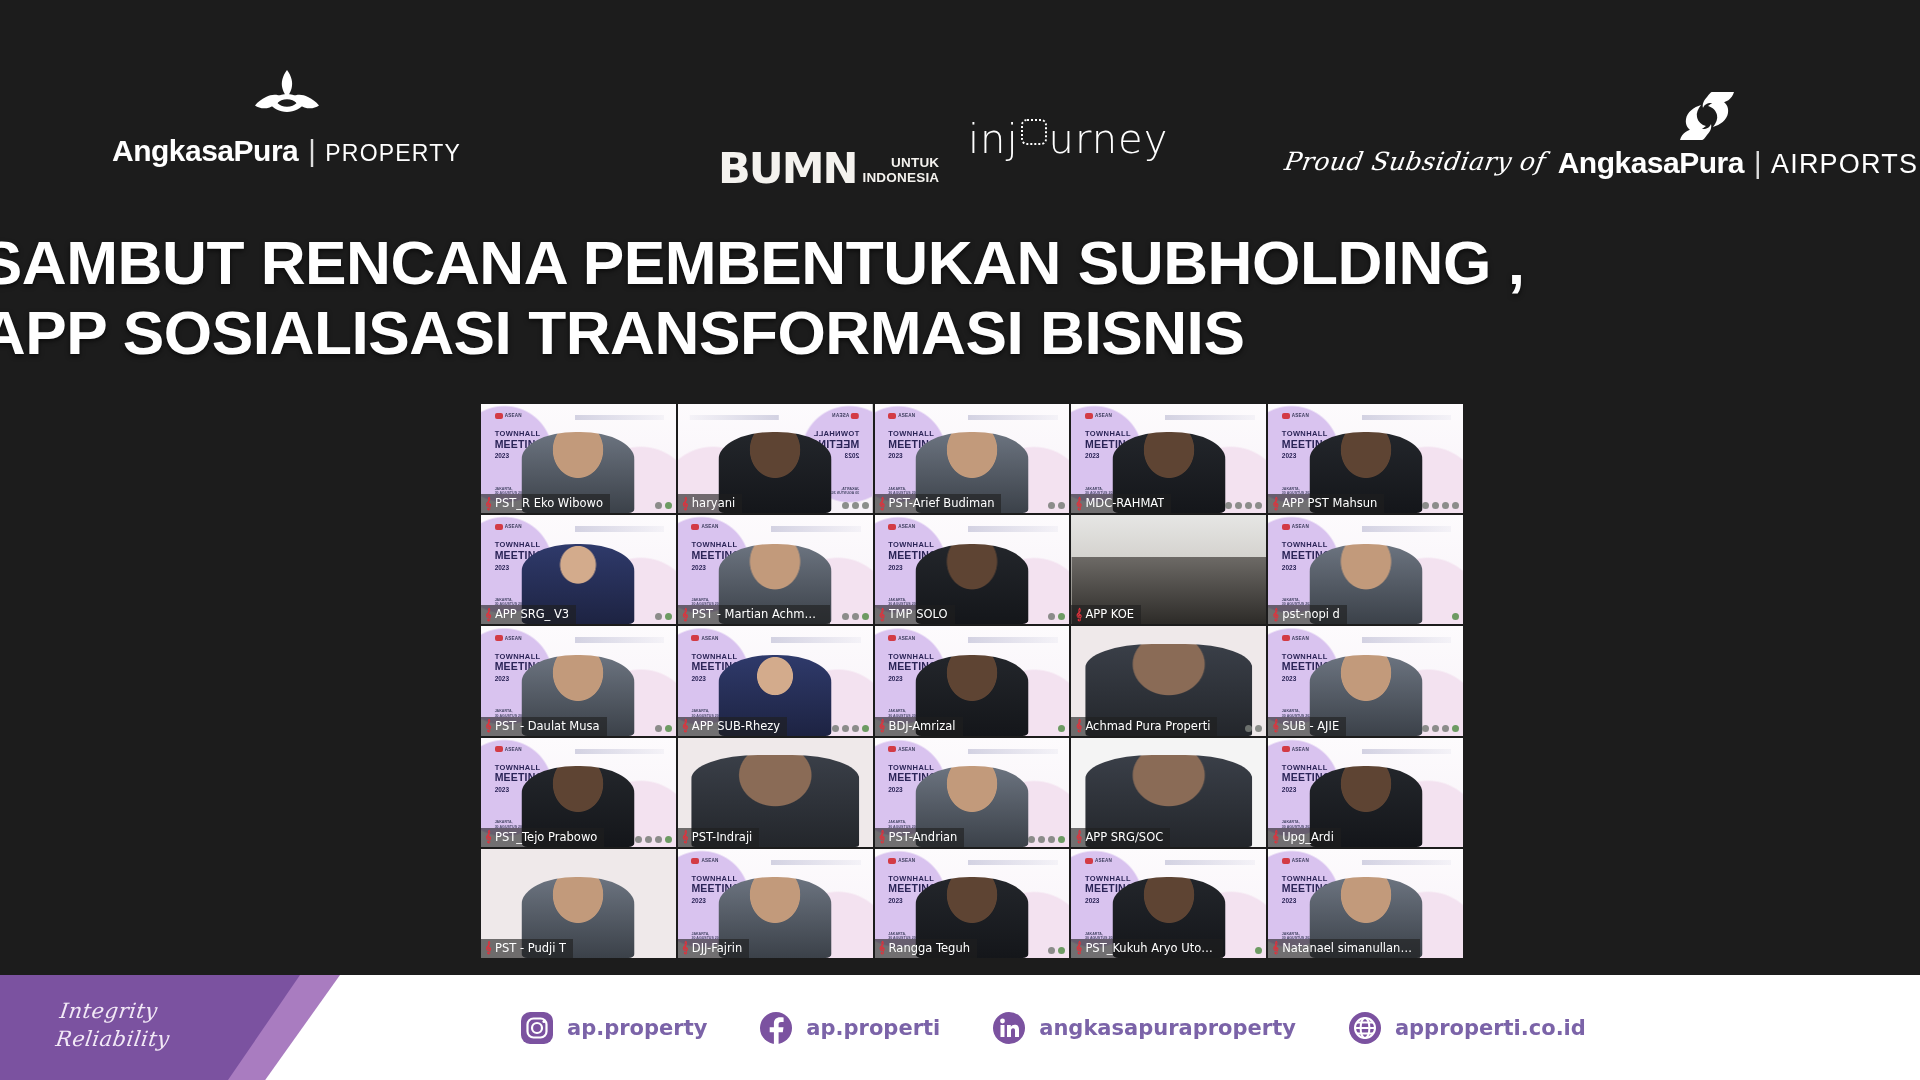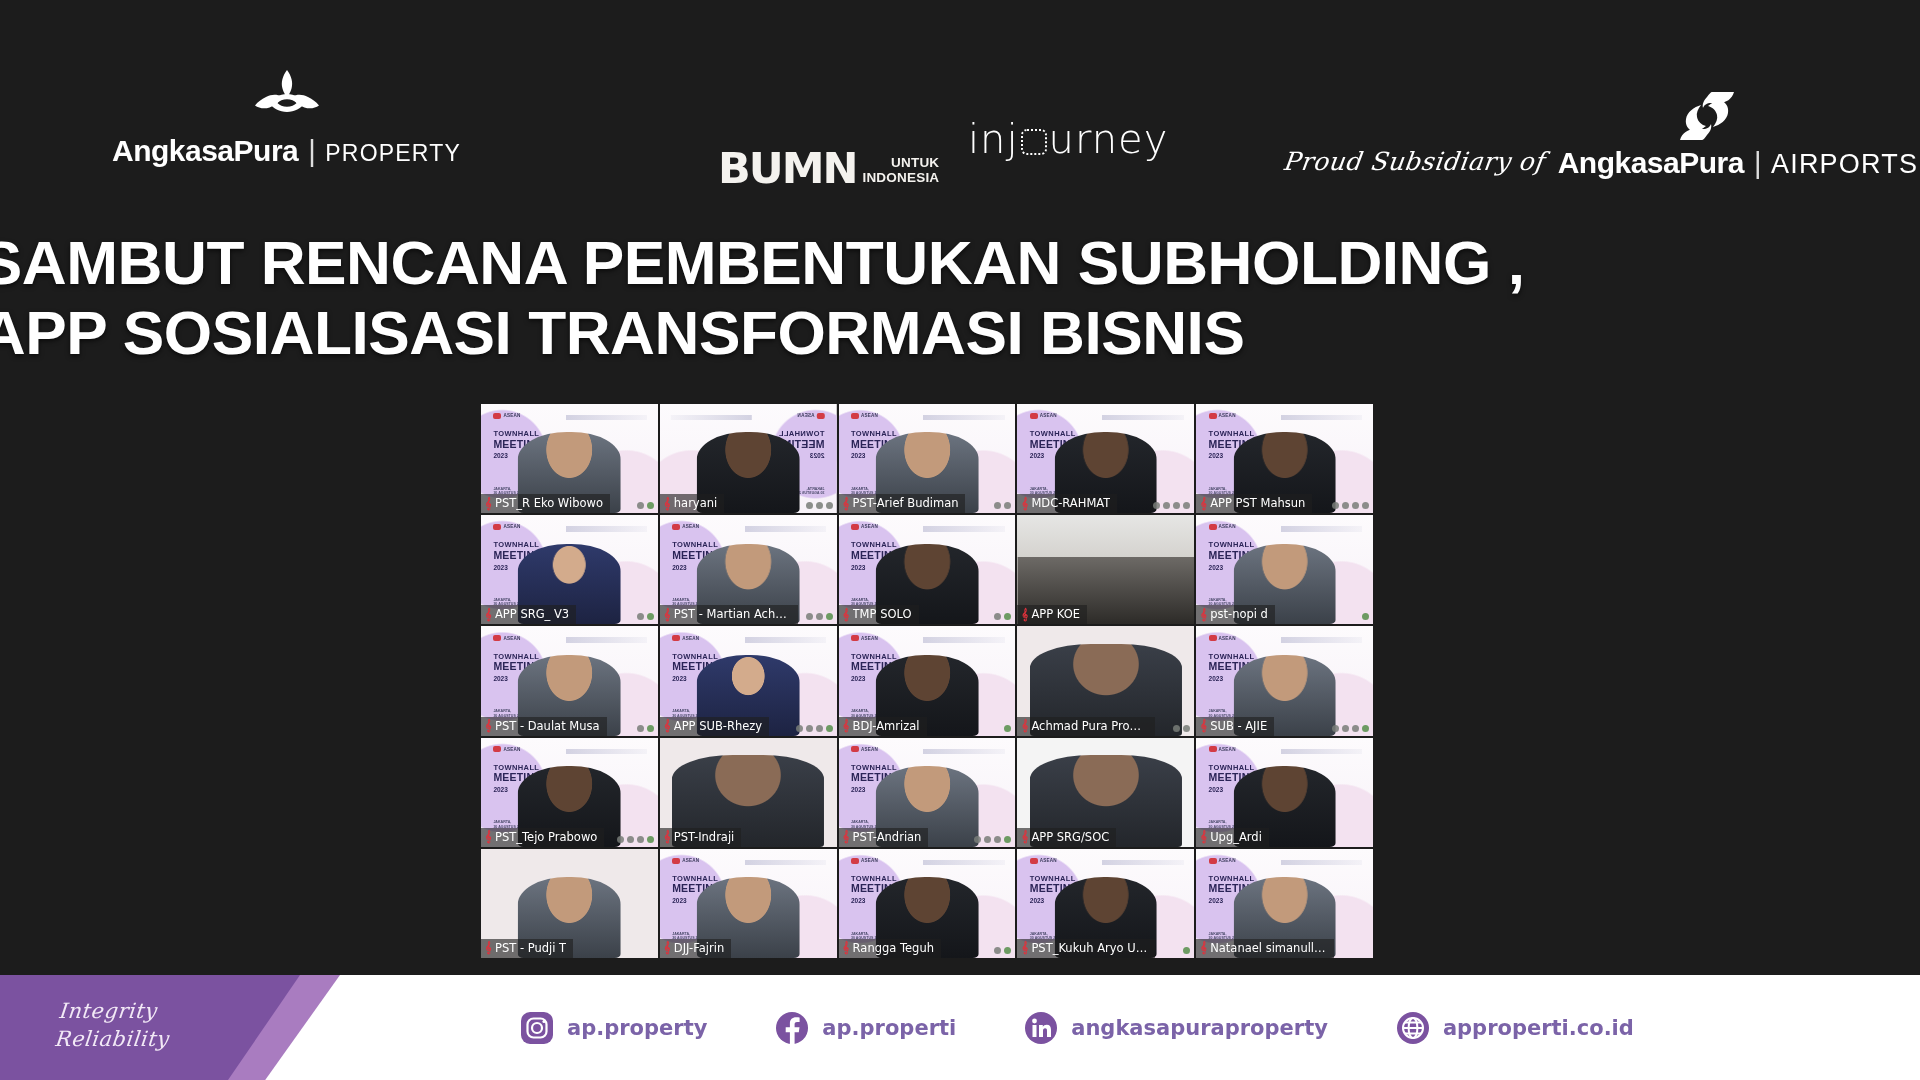--- a/index.html
+++ b/index.html
@@ -38,21 +38,21 @@
   }
   .bumn-sub {
     color:#f4f2ee; font-size:13.5px; font-weight:bold; line-height:1.08;
     margin-left:6px; margin-top:8px; letter-spacing:.2px;text-align:right;
   }
 
   
   .injourney {
     position:absolute; left:968px; top:116px;
     color:#fff; font-size:40px; font-weight:300; letter-spacing:1px;
-    font-family:"DejaVu Sans", sans-serif; display:flex; align-items:center;
+    font-family:"DejaVu Sans", sans-serif; display:flex; 
   }
   .injourney .oglyph {
     display:inline-block; width:26px; height:26px; margin:0 2px;
     border:2.5px dotted #fff; border-radius:6px; position:relative; top:3px;
   }
 
   
   .ap-air { position:absolute; left:1285px; top:90px; display:flex; align-items:flex-end; }
   .proud {
     color:#fff; font-size:25px; font-style:italic; font-weight:400;
@@ -81,21 +81,21 @@
     letter-spacing:-0.5px;
     transform:scaleX(1.02);
     text-shadow:0 2px 5px rgba(0,0,0,.65);
     white-space:nowrap;
   }
   .title-line.l2 { margin-top:8px; }
 
   
   .grid {
     position:absolute; left:481px; top:404px;
-    width:892px; height:554px;
+    width:982px; height:554px;
     display:grid;
     grid-template-columns:repeat(5, 1fr);
     grid-template-rows:repeat(5, 1fr);
     gap:2px;
     z-index:2;
   }
   .tile {
     position:relative; overflow:hidden; background:#111;
   }
   
@@ -187,21 +187,21 @@
   .swoosh-a { width:300px; background:#7b52a0;
     clip-path:polygon(0 0, 100% 0, 76% 100%, 0 100%); }
   .values {
     position:absolute; left:58px; top:22px; z-index:2;
     color:#f2e9f6; font-family:"DejaVu Serif", serif;
     font-style:italic; font-size:21px; line-height:1.35;
     transform:skewX(-8deg); letter-spacing:.5px;
   }
   .socials {
     position:absolute; left:520px; top:0; height:105px; width:1000px;
-    display:flex; align-items:center; gap:68px;justify-content:space-between;
+    display:flex; align-items:center; gap:52px;justify-content:space-between;
   }
   .soc { display:flex; align-items:center; gap:13px; }
   .soc-ico {
     width:34px; height:34px; flex:0 0 34px;
     display:flex; align-items:center; justify-content:center;
   }
   .soc-label {
     color:#7b63a8; font-size:21px; font-weight:bold;
     font-family:"DejaVu Sans", sans-serif; white-space:nowrap;
   }

